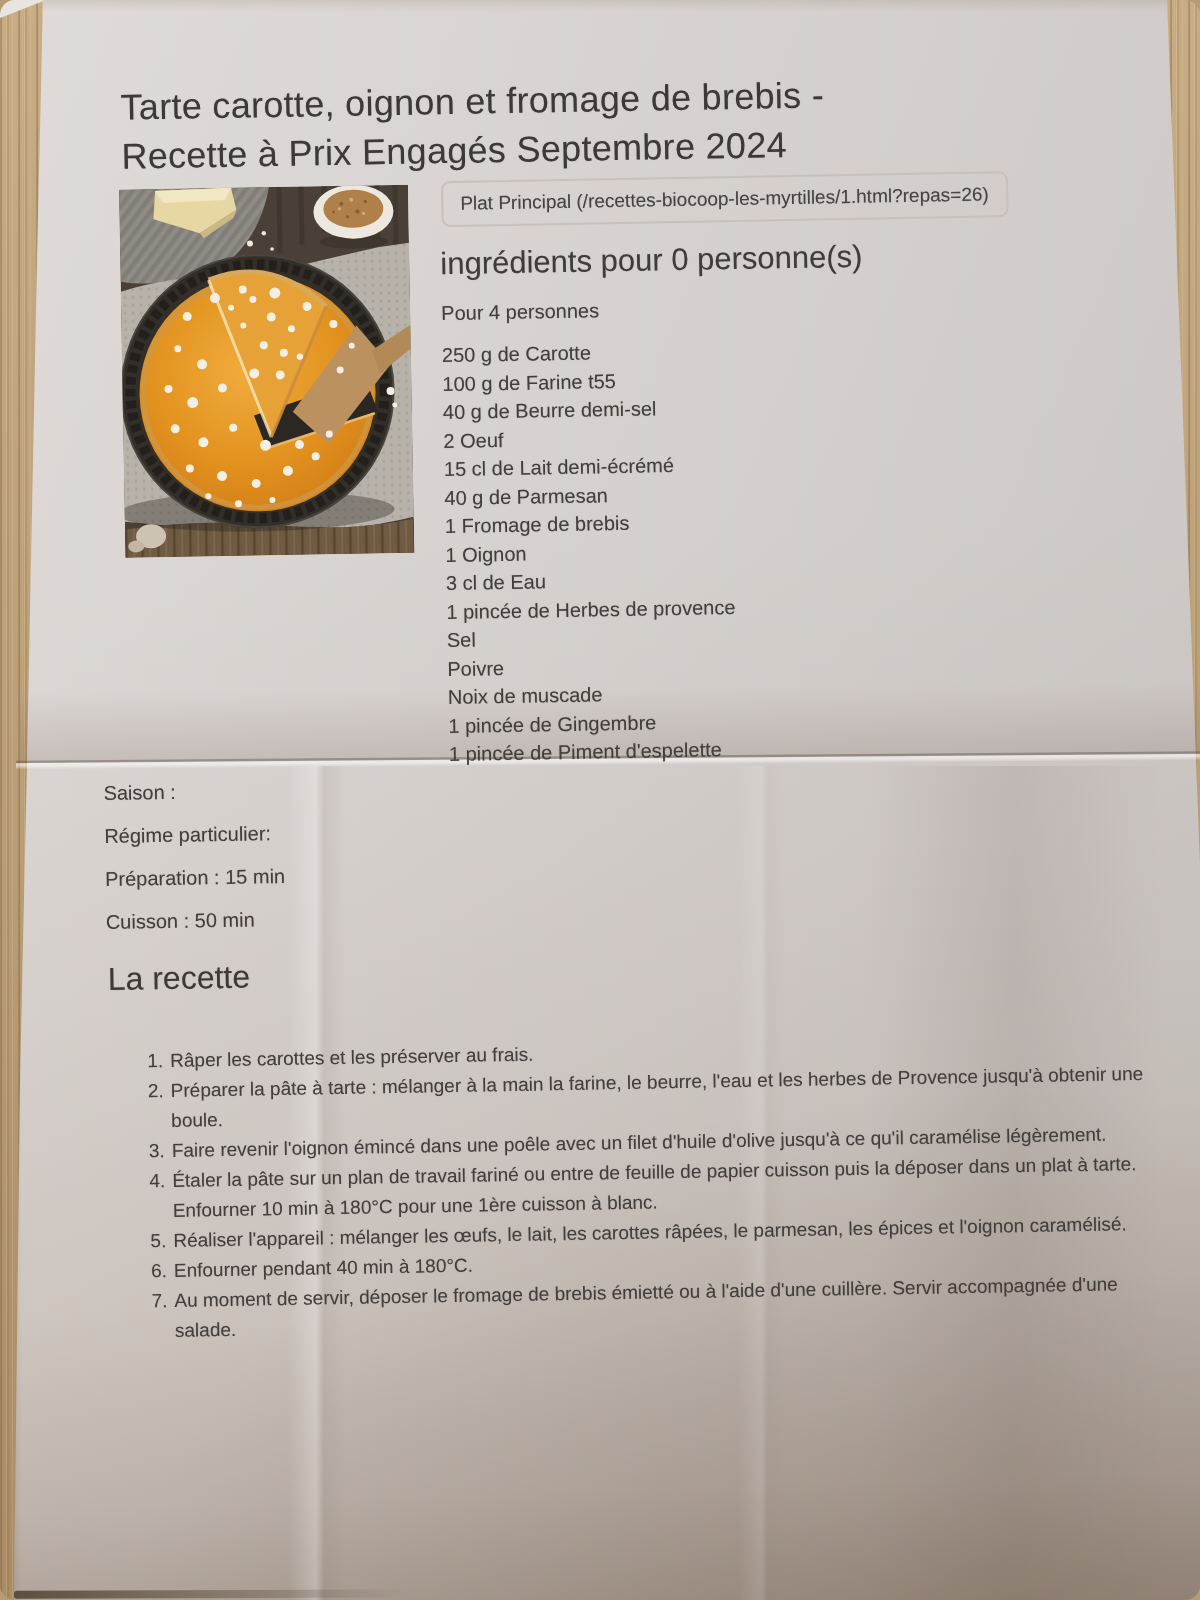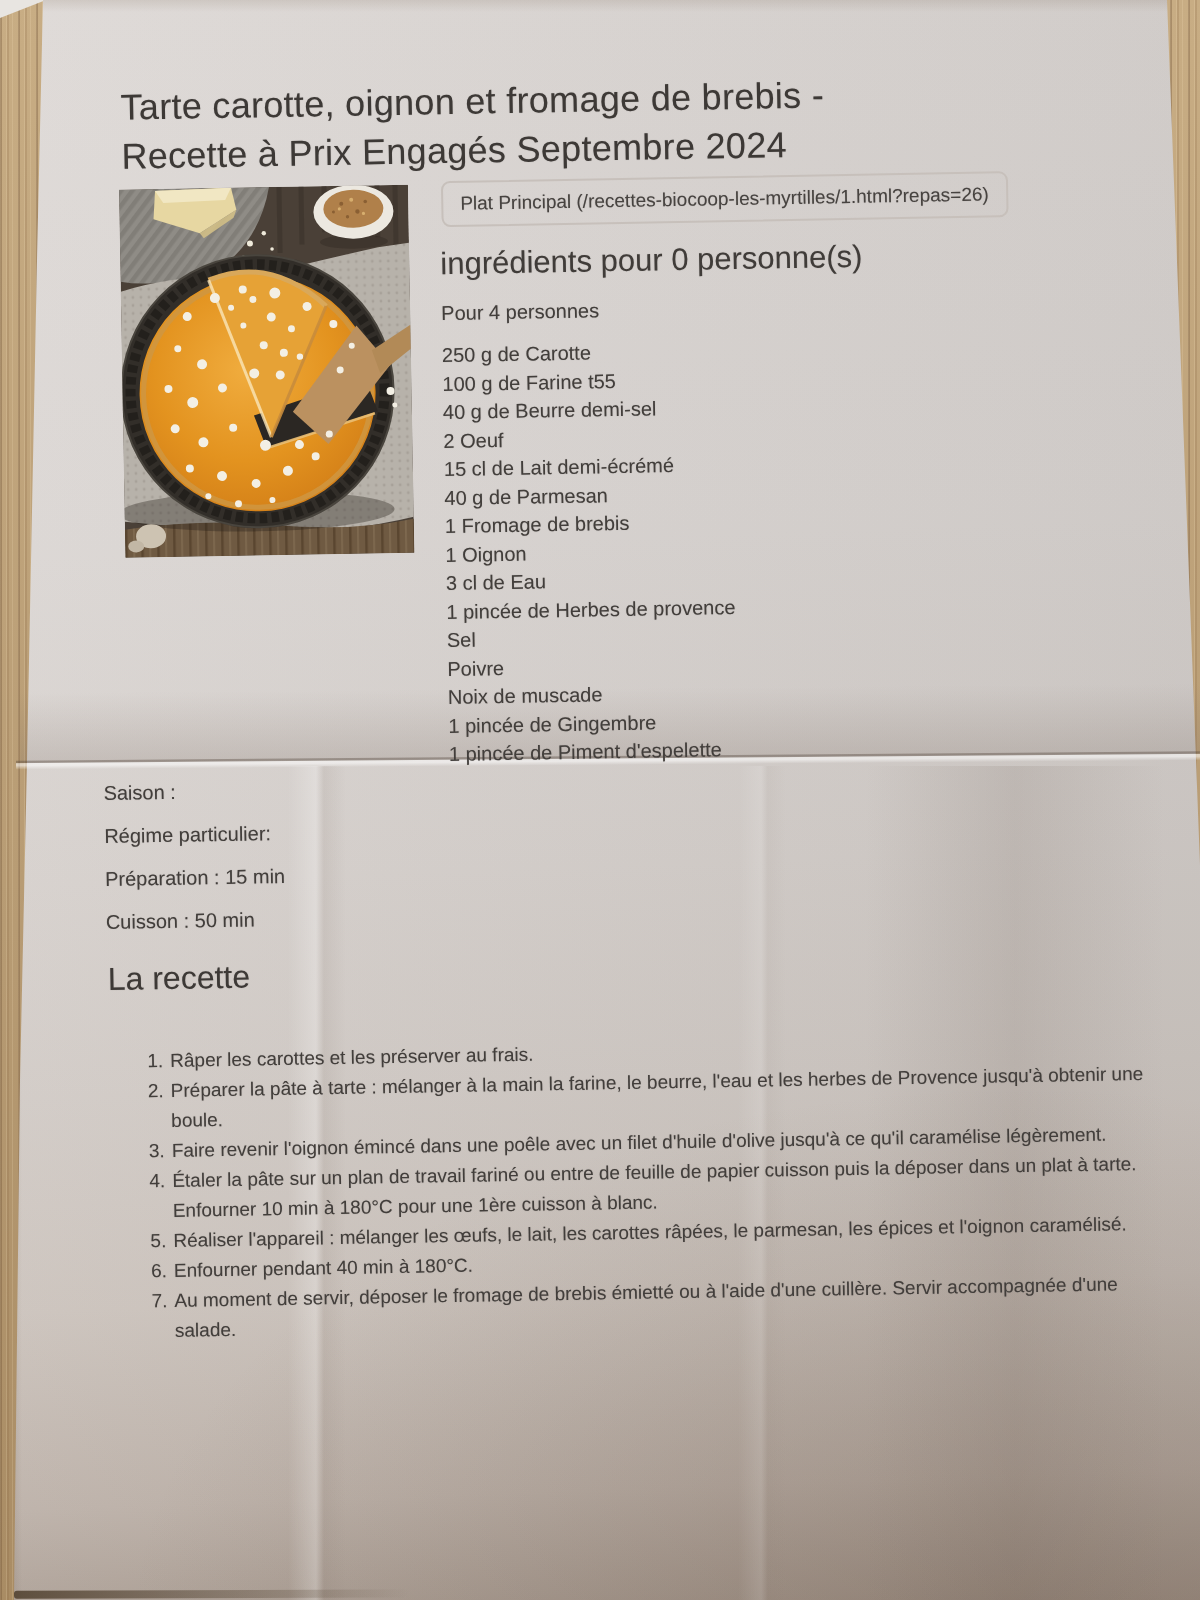--- a/index.html
+++ b/index.html
@@ -1,17 +1,17 @@
 <!DOCTYPE html>
 <html><head>
 <meta charset="utf-8">
 <style>
   html,body{margin:0;padding:0;background:#b79b74;}
   #scene{position:relative;width:1200px;height:1600px;overflow:hidden;
-         font-family:"Liberation Sans",sans-serif;color:#423e3b;}
+         font-family:"Liberation Sans",sans-serif;color:#423e3b;border-radius:15px;}
 
   
   #wood{position:absolute;inset:0;
     background-color:#bca27c;
     background-image:
       repeating-linear-gradient(90deg, rgba(96,66,40,0.30) 0 2px, rgba(96,66,40,0) 2px 7px,
         rgba(130,95,60,0.20) 7px 9px, rgba(96,66,40,0) 9px 18px),
       repeating-linear-gradient(90deg, rgba(255,236,200,0.16) 0 1px, rgba(255,236,200,0) 1px 6px),
       linear-gradient(180deg,#c8ad84 0%,#b89c74 55%,#a98c64 100%);}
   #corner-sliver{position:absolute;inset:0;background:#e8e5e1;

